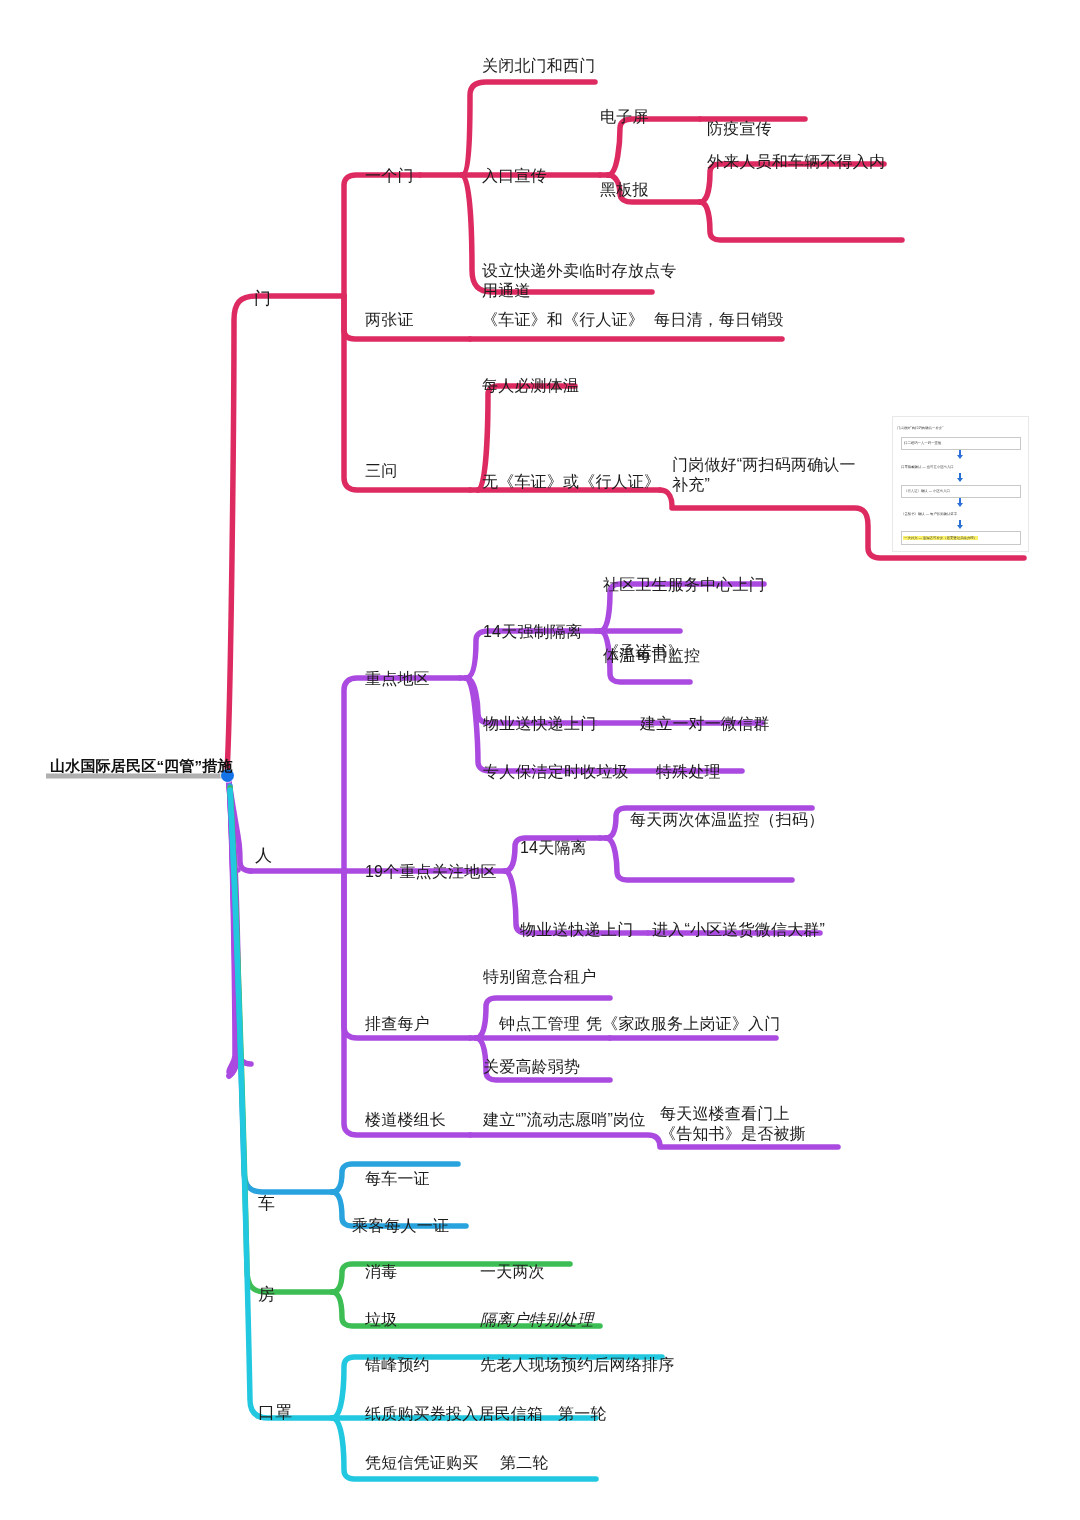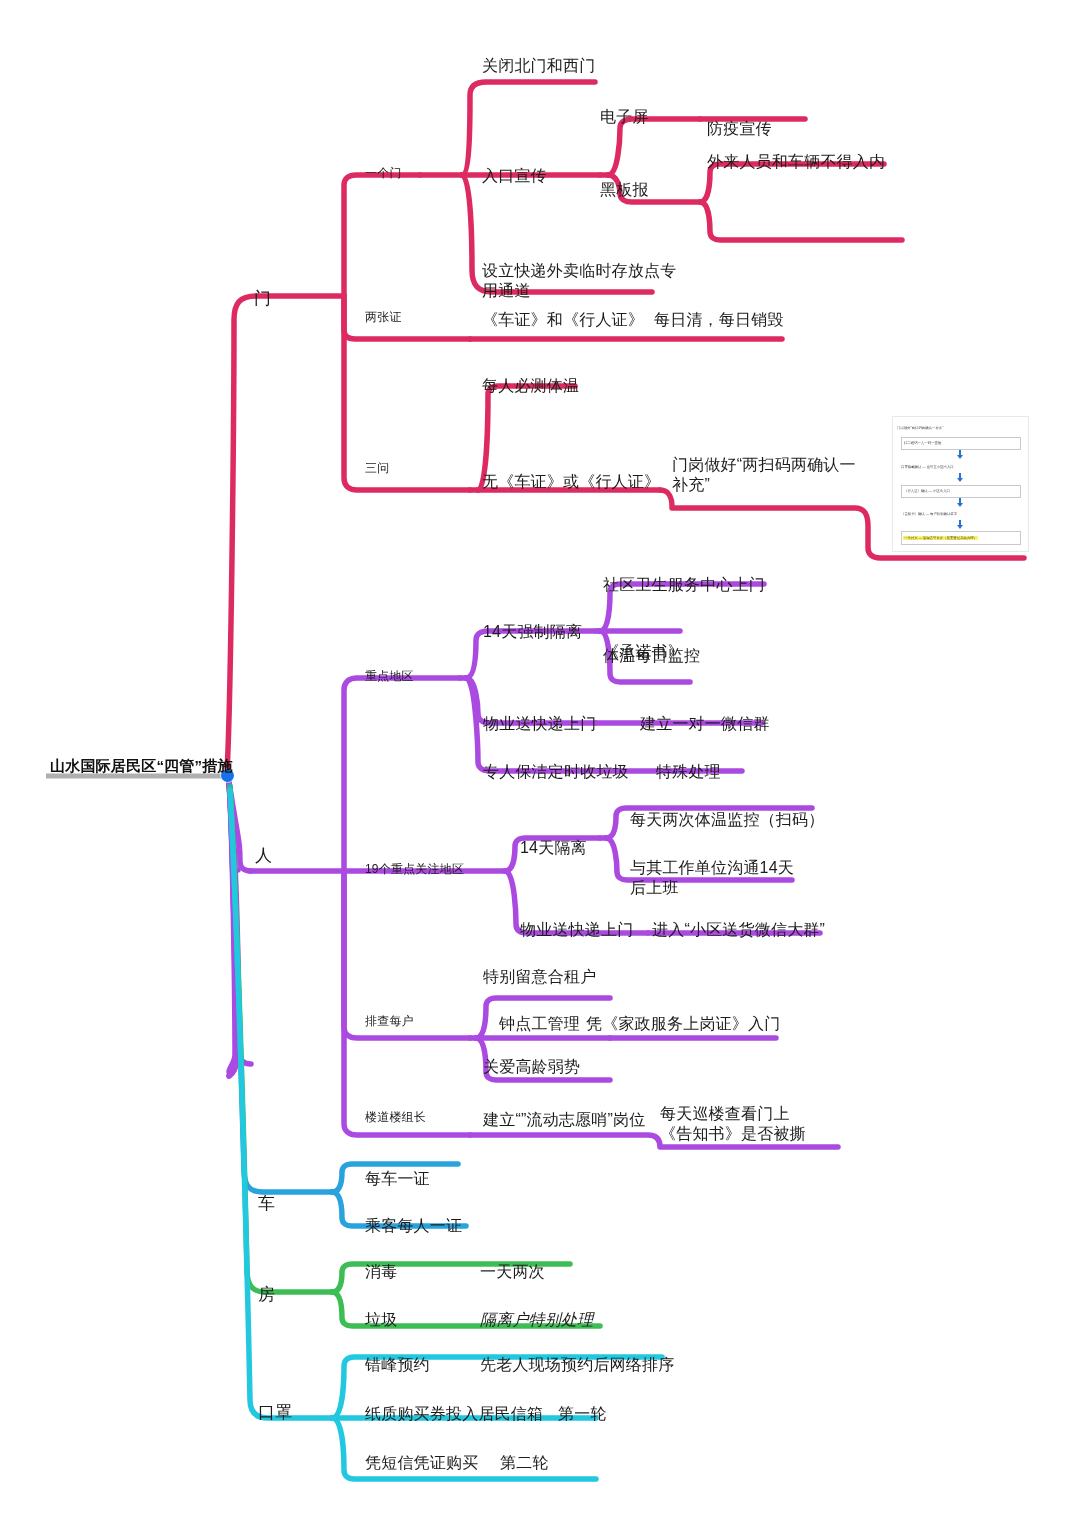--- a/index.html
+++ b/index.html
@@ -8,21 +8,21 @@
     font-family:"Liberation Sans","DejaVu Sans",sans-serif;
   }
   #mindmap{position:absolute;left:0;top:0;width:1080px;height:1520px;}
   svg.wires{position:absolute;left:0;top:0;width:1080px;height:1520px;pointer-events:none;}
   .node-label{
     position:absolute;color:#1c1c1c;line-height:1.28;
     white-space:pre-wrap;letter-spacing:0.2px;
   }
   .lvl-root{font-size:15px;font-weight:600;color:#111;text-align:center;}
   .lvl-1{font-size:17px;}
-  .lvl-2{font-size:12px;}
+  .lvl-2{font-size:16px;}
   .lvl-3{font-size:16px;}
   .lvl-4{font-size:16px;}
   .root-dot{
     position:absolute;width:13px;height:13px;border-radius:50%;
     background:#1473e6;box-shadow:0 0 0 1px rgba(255,255,255,.6);
   }
   
   .embed-img{
     position:absolute;background:#ffffff;border:1px solid #e8e8e8;
     overflow:hidden;
@@ -220,37 +220,36 @@
   <div class="node-label lvl-4" style="left:603px;top:622px;margin-top:20px;">《承诺书》</div>
   <div class="node-label lvl-4" style="left:603px;top:646px;">体温每日监控</div>
   <div class="node-label lvl-3" style="left:483px;top:714px;">物业送快递上门</div>
   <div class="node-label lvl-4" style="left:640px;top:714px;">建立一对一微信群</div>
   <div class="node-label lvl-3" style="left:483px;top:762px;">专人保洁定时收垃圾</div>
   <div class="node-label lvl-4" style="left:656px;top:762px;">特殊处理</div>
 
   <div class="node-label lvl-2" style="left:365px;top:862px;">19个重点关注地区</div>
   <div class="node-label lvl-3" style="left:520px;top:838px;">14天隔离</div>
   <div class="node-label lvl-4" style="left:630px;top:810px;">每天两次体温监控（扫码）</div>
-  <div class="node-label lvl-4" style="left:630px;top:858px;width:176px;">与其工作单位沟通14天后上班</div>
   <div class="node-label lvl-3" style="left:520px;top:920px;">物业送快递上门</div>
   <div class="node-label lvl-4" style="left:652px;top:920px;">进入“小区送货微信大群”</div>
 
   <div class="node-label lvl-2" style="left:365px;top:1014px;">排查每户</div>
   <div class="node-label lvl-3" style="left:483px;top:967px;">特别留意合租户</div>
   <div class="node-label lvl-3" style="left:483px;top:1014px;margin-left:16px;">钟点工管理</div>
   <div class="node-label lvl-4" style="left:586px;top:1014px;">凭《家政服务上岗证》入门</div>
   <div class="node-label lvl-3" style="left:483px;top:1057px;">关爱高龄弱势</div>
 
   <div class="node-label lvl-2" style="left:365px;top:1110px;">楼道楼组长</div>
   <div class="node-label lvl-3" style="left:483px;top:1110px;">建立“”流动志愿哨”岗位</div>
   <div class="node-label lvl-4" style="left:660px;top:1104px;width:160px;">每天巡楼查看门上《告知书》是否被撕</div>
 
   <div class="node-label lvl-1" style="left:258px;top:1193px;">车</div>
   <div class="node-label lvl-3" style="left:365px;top:1169px;">每车一证</div>
-  <div class="node-label lvl-3" style="left:365px;top:1216px;">乘客每人一证</div>
+  <div class="node-label lvl-3" style="left:352px;top:1216px;">乘客每人一证</div>
 
   <div class="node-label lvl-1" style="left:258px;top:1284px;">房</div>
   <div class="node-label lvl-3" style="left:365px;top:1262px;">消毒</div>
   <div class="node-label lvl-4" style="left:480px;top:1262px;">一天两次</div>
   <div class="node-label lvl-3" style="left:365px;top:1310px;">垃圾</div>
   <div class="node-label lvl-4" style="left:480px;top:1310px;font-style:italic;">隔离户特别处理</div>
 
   <div class="node-label lvl-1" style="left:258px;top:1402px;">口罩</div>
   <div class="node-label lvl-3" style="left:365px;top:1355px;">错峰预约</div>
   <div class="node-label lvl-4" style="left:480px;top:1355px;">先老人现场预约后网络排序</div>

